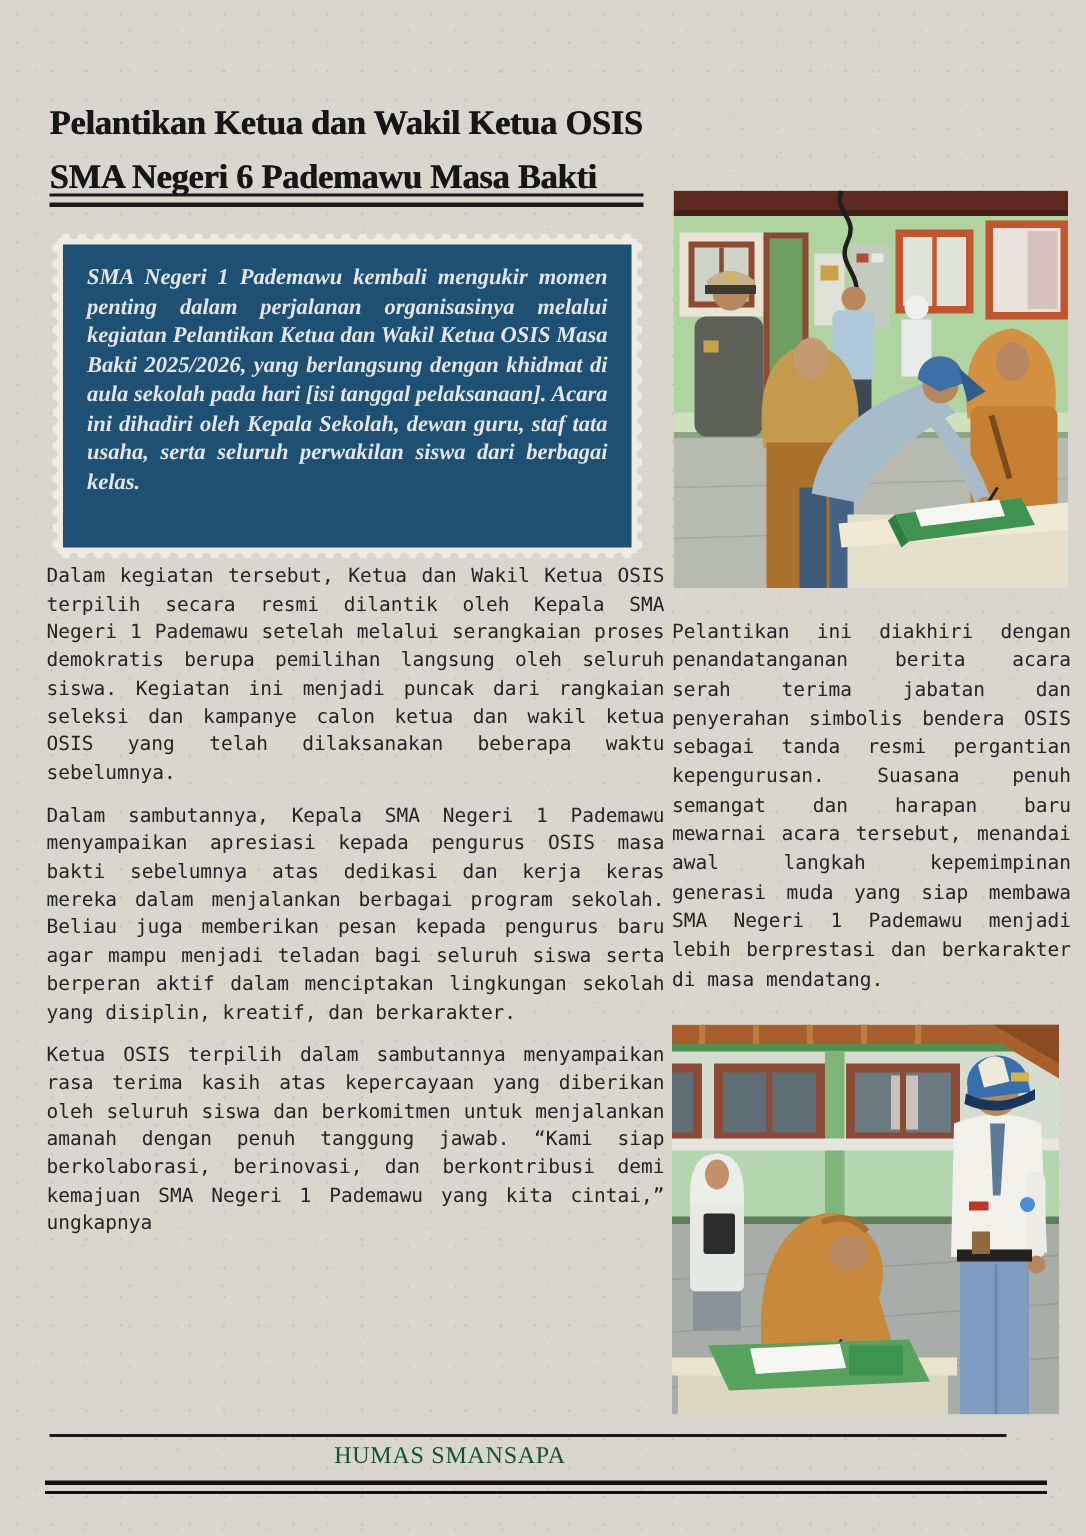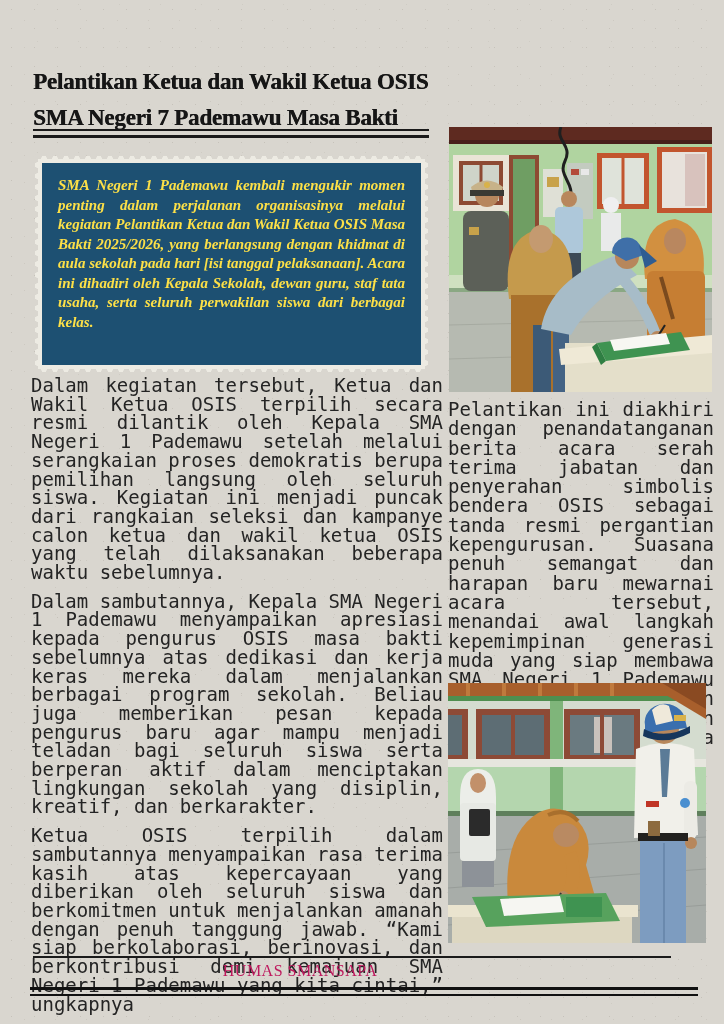--- a/index.html
+++ b/index.html
@@ -33,52 +33,52 @@
   .perf{position:absolute;background-repeat:repeat;}
   .perf-h{left:-2px;right:-2px;height:8px;background-size:11px 8px;
     background-image:radial-gradient(circle 3.4px at 5.5px 4px,#d9d6cf 97%,transparent);}
   .perf-v{top:-2px;bottom:-2px;width:8px;background-size:8px 11px;
     background-image:radial-gradient(circle 3.4px at 4px 5.5px,#d9d6cf 97%,transparent);}
   .perf-top{top:-4px;} .perf-bottom{bottom:-4px;}
   .perf-left{left:-4px;} .perf-right{right:-4px;}
   .stamp-inner{width:100%;height:100%;box-sizing:border-box;background:#1d5072;padding:13px 16px;overflow:hidden;}
   .stamp-text{
     font-family:"Liberation Serif", serif;font-style:italic;font-weight:700;
-    font-size:15px;line-height:19.5px;color:#fde047;text-align:justify;
+    font-size:15px;line-height:19.5px;color:#e5e5e5;text-align:justify;
   }
 
   
   .col-left{left:31px;top:376px;width:412px;}
-  .col-right-text{left:448px;top:400px;width:266px;}
+  .col-right-text{left:448px;top:412px;width:266px;}
   .para{
     font-family:"DejaVu Sans Mono", monospace;
-    font-size:19px;line-height:18.7px;text-align:justify;
+    font-size:13px;line-height:18.7px;text-align:justify;
     color:#242424;margin:0 0 10px 0;
   }
   .col-right-text .para{line-height:19.3px;}
 
   
   .photo{overflow:hidden;}
   .photo svg{display:block;width:100%;height:100%;}
   .photo-top{left:449px;top:127px;width:263px;height:265px;}
   .photo-bottom{left:448px;top:683px;width:258px;height:260px;}
 
   
   .footer-rule-top{left:33px;top:956px;width:638px;border-top:2px solid #1a1a1a;}
   .footer-label{left:0;top:962px;width:600px;text-align:center;
-    font-family:"Liberation Serif", serif;font-size:16px;letter-spacing:0.5px;color:#be185d;}
+    font-family:"Liberation Serif", serif;font-size:16px;letter-spacing:0.5px;color:#14532d;}
   .footer-rule-bottom{left:30px;top:987px;width:668px;height:4px;
     border-top:3px solid #111;border-bottom:2px solid #111;box-sizing:content-box;}
 </style>
 </head>
 <body>
 
 <div class="abs title-block">
   <div class="title-line">Pelantikan Ketua dan Wakil Ketua OSIS</div>
-  <div class="title-line">SMA Negeri 7 Pademawu Masa Bakti</div>
+  <div class="title-line">SMA Negeri 6 Pademawu Masa Bakti</div>
 </div>
 <div class="abs title-rule"></div>
 
 <div class="abs stamp">
   <div class="perf perf-h perf-top"></div>
   <div class="perf perf-h perf-bottom"></div>
   <div class="perf perf-v perf-left"></div>
   <div class="perf perf-v perf-right"></div>
   <div class="stamp-inner">
     <div class="stamp-text">SMA Negeri 1 Pademawu kembali mengukir momen penting dalam perjalanan organisasinya melalui kegiatan Pelantikan Ketua dan Wakil Ketua OSIS Masa Bakti 2025/2026, yang berlangsung dengan khidmat di aula sekolah pada hari [isi tanggal pelaksanaan]. Acara ini dihadiri oleh Kepala Sekolah, dewan guru, staf tata usaha, serta seluruh perwakilan siswa dari berbagai kelas.</div>

